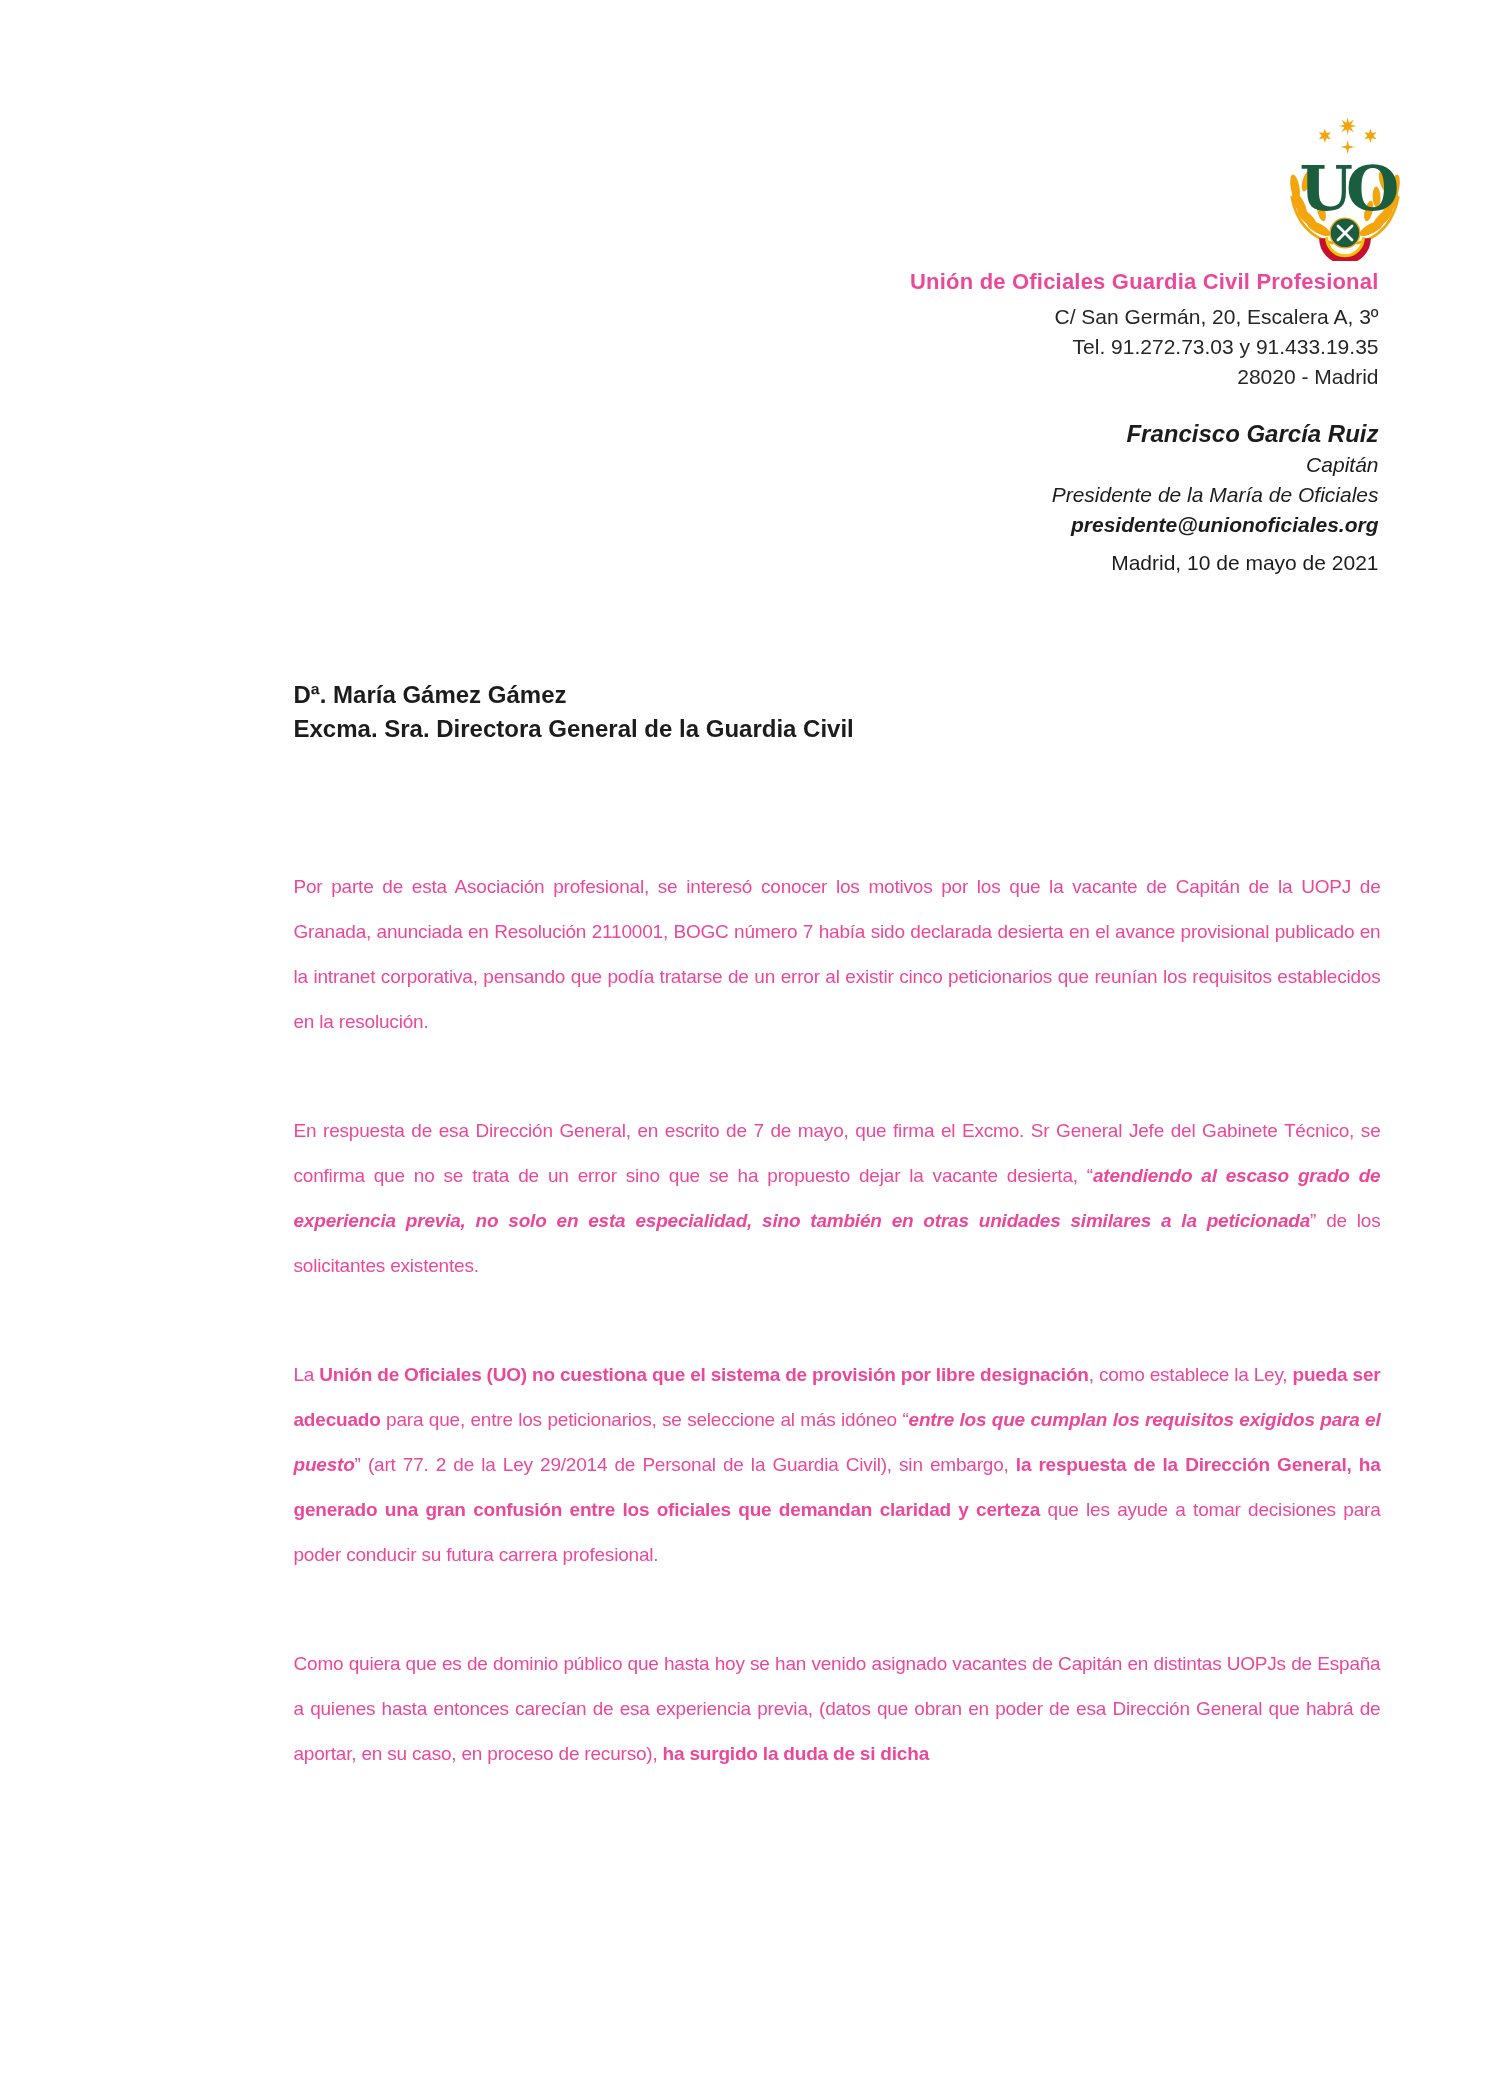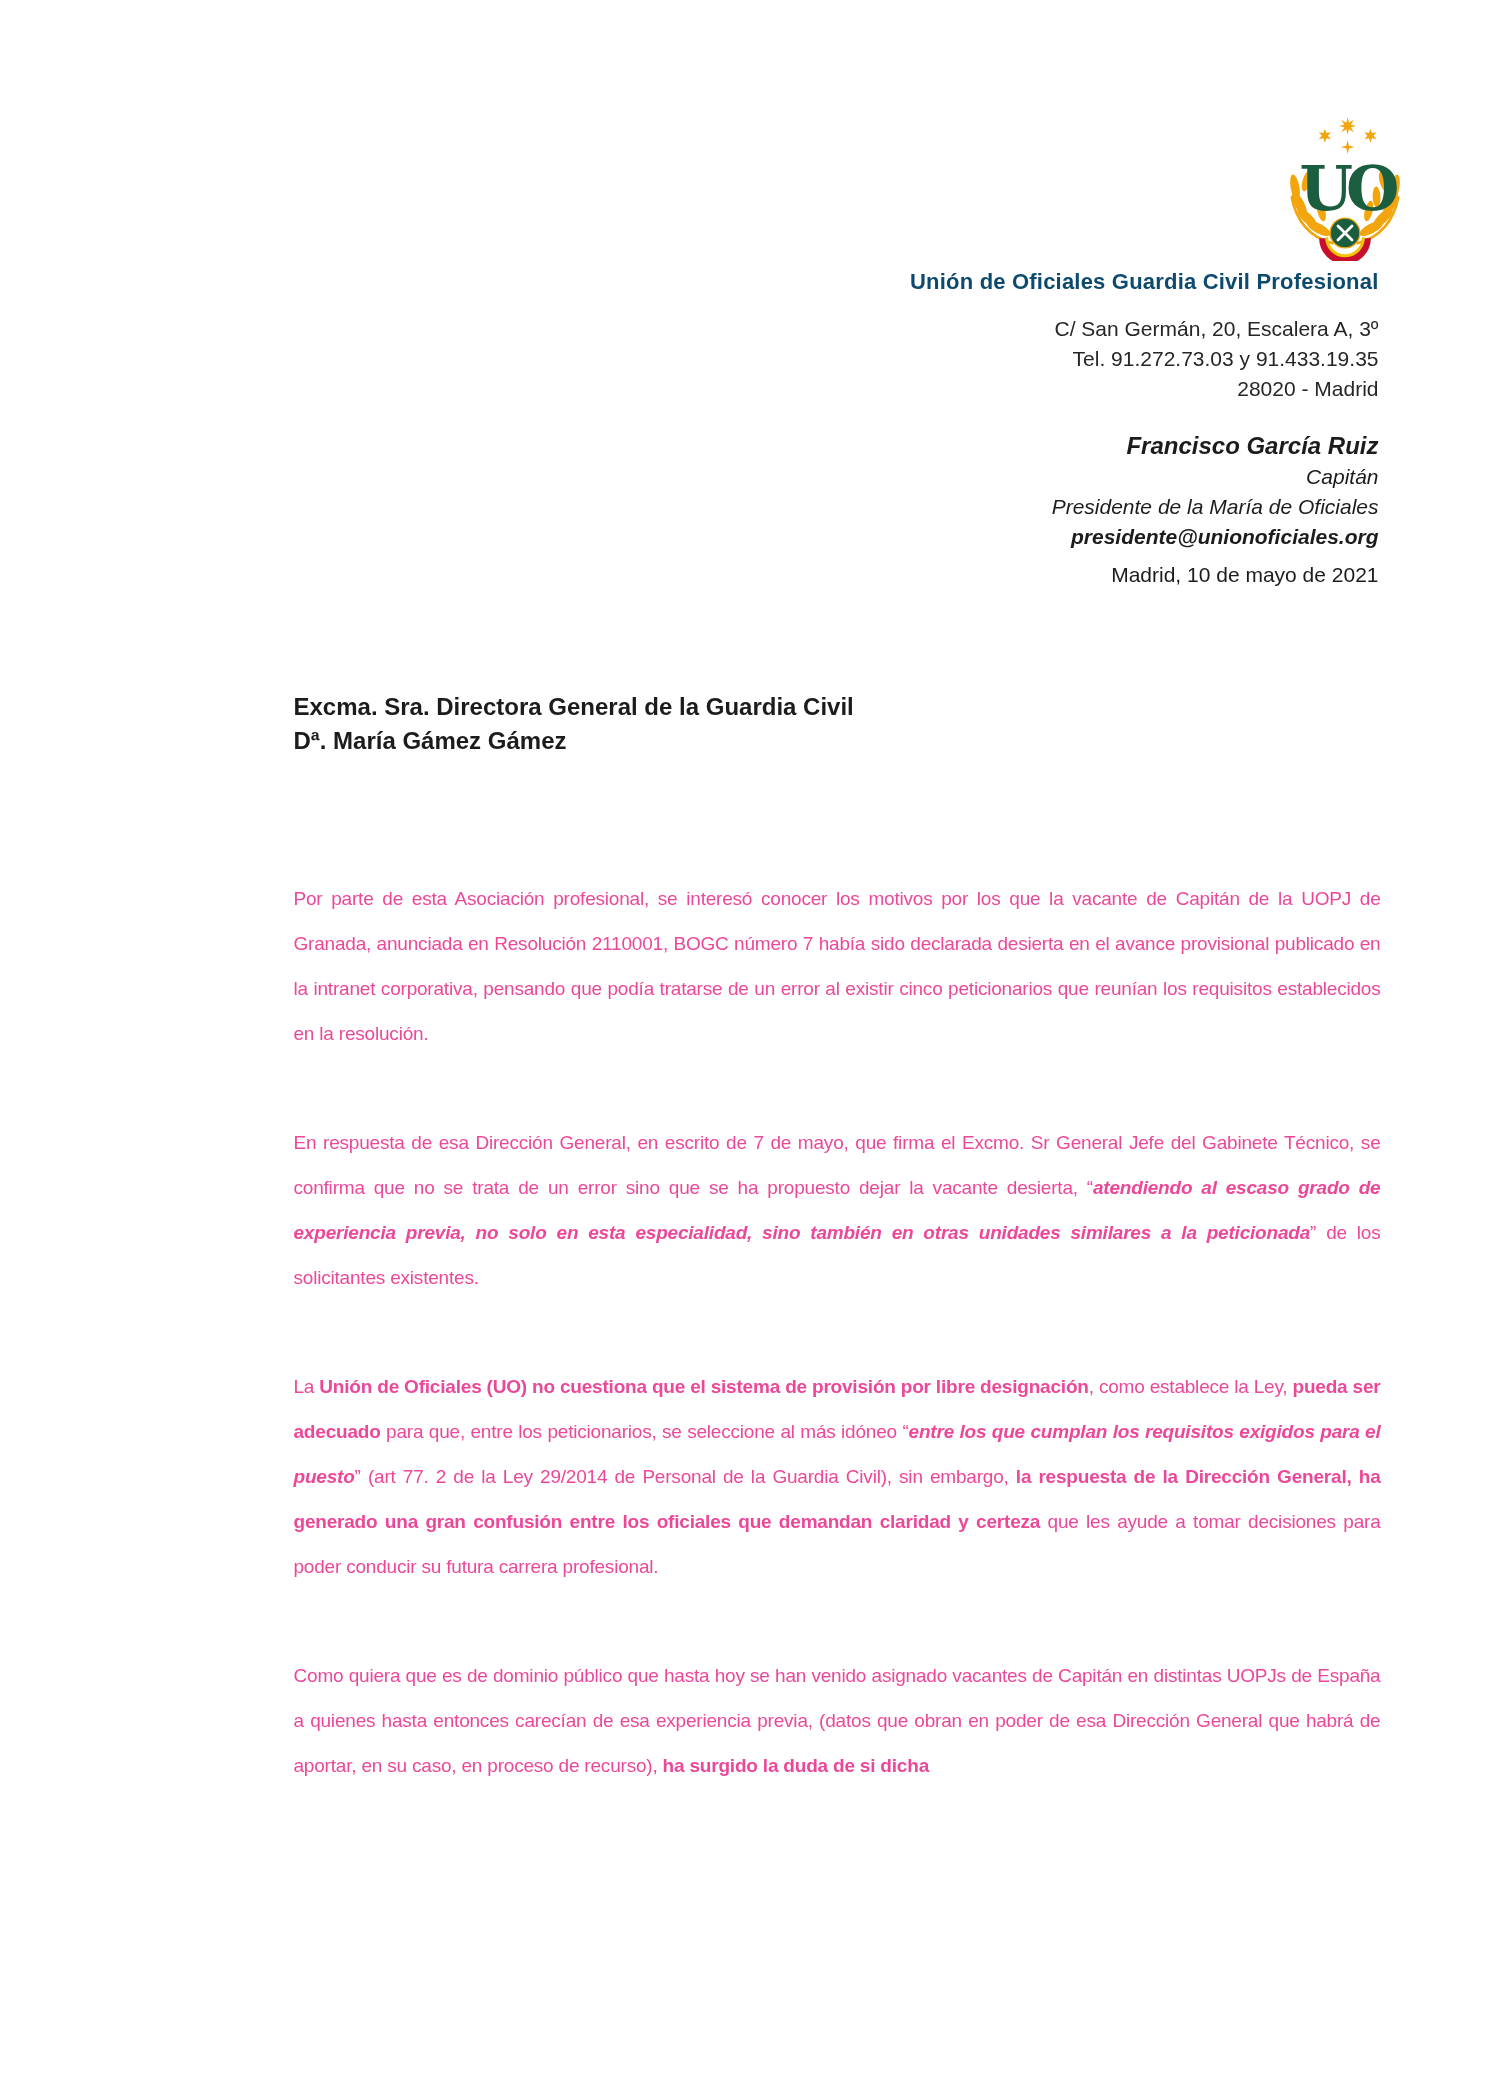--- a/index.html
+++ b/index.html
@@ -18,23 +18,23 @@
     position:absolute; top:112px; right:88px;
     width:132px; height:150px;
   }
   .head-text {
     padding-top:268px;
     padding-right:120px;
     text-align:right;
   }
   .org-name {
     font-size:22px; font-weight:bold;
-    color:#0c4a6e;
+    color:#ec4899;
     line-height:28px;
-    margin-bottom:18px;
+    margin-bottom:6px;
     letter-spacing:0.2px;
     padding-left:24px;
   }
   .addr-line { font-size:21px; line-height:30px; color:#262626; }
   .sender { margin-top:26px; }
   .sender-name { font-size:24px; font-weight:bold; font-style:italic; line-height:32px; }
   .sender-rank, .sender-title { font-size:21px; font-style:italic; line-height:30px; }
   .sender-email { font-size:21px; font-weight:bold; font-style:italic; line-height:30px;padding-left:28px; }
   .sender-date { font-size:21px; line-height:30px;margin-top:8px; }
   
@@ -125,22 +125,22 @@
     <div class="sender">
       <div class="sender-name">Francisco García Ruiz</div>
       <div class="sender-rank">Capitán</div>
       <div class="sender-title">Presidente de la María de Oficiales</div>
       <div class="sender-email">presidente@unionoficiales.org</div>
       <div class="sender-date">Madrid, 10 de mayo de 2021</div>
     </div>
   </header>
 
   <section class="recipient">
+    <div>Dª. María Gámez Gámez</div>
     <div>Excma. Sra. Directora General de la Guardia Civil</div>
-    <div>Dª. María Gámez Gámez</div>
   </section>
 
   <main class="letter-body" id="letter-body">
       <p class="para"><span>Por parte de esta Asociación profesional, se interesó conocer los motivos por los que la vacante de Capitán de la UOPJ de Granada, anunciada en Resolución 2110001, BOGC número 7 había sido declarada desierta en el avance provisional publicado en la intranet corporativa, pensando que podía tratarse de un error al existir cinco peticionarios que reunían los requisitos establecidos en la resolución.</span></p>
       <p class="para"><span>En respuesta de esa Dirección General, en escrito de 7 de mayo, que firma el Excmo. Sr General Jefe del Gabinete Técnico, se confirma que no se trata de un error sino que se ha propuesto dejar la vacante desierta, “</span><span class="b i">atendiendo al escaso grado de experiencia previa, no solo en esta especialidad, sino también en otras unidades similares a la peticionada</span><span>” de los solicitantes existentes.</span></p>
       <p class="para"><span>La </span><span class="b">Unión de Oficiales (UO) no cuestiona que el sistema de provisión por libre designación</span><span>, como establece la Ley, </span><span class="b">pueda ser adecuado</span><span> para que, entre los peticionarios, se seleccione al más idóneo “</span><span class="b i">entre los que cumplan los requisitos exigidos para el puesto</span><span>” (art 77. 2 de la Ley 29/2014 de Personal de la Guardia Civil), sin embargo, </span><span class="b">la respuesta de la Dirección General, ha generado una gran confusión entre los oficiales que demandan claridad y certeza</span><span> que les ayude a tomar decisiones para poder conducir su futura carrera profesional.</span></p>
       <p class="para"><span>Como quiera que es de dominio público que hasta hoy se han venido asignado vacantes de Capitán en distintas UOPJs de España a quienes hasta entonces carecían de esa experiencia previa, (datos que obran en poder de esa Dirección General que habrá de aportar, en su caso, en proceso de recurso), </span><span class="b">ha surgido la duda de si dicha</span></p>
     </main>
 
 </div>

